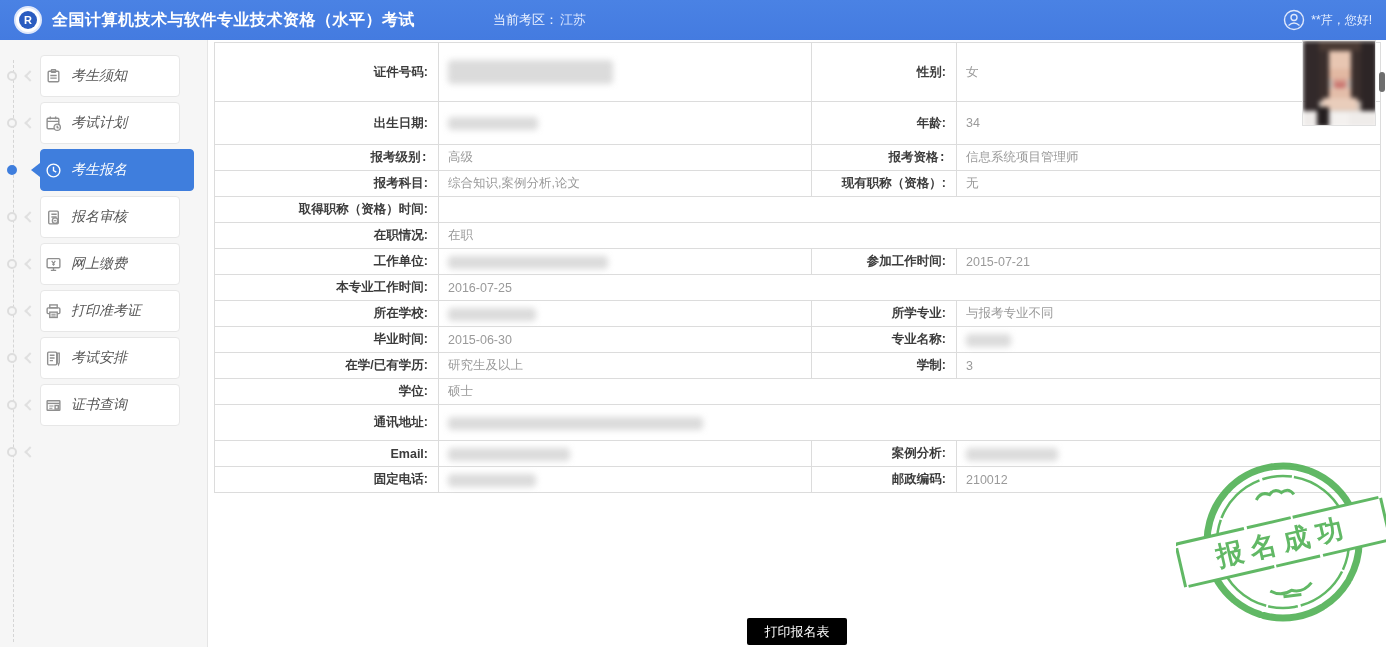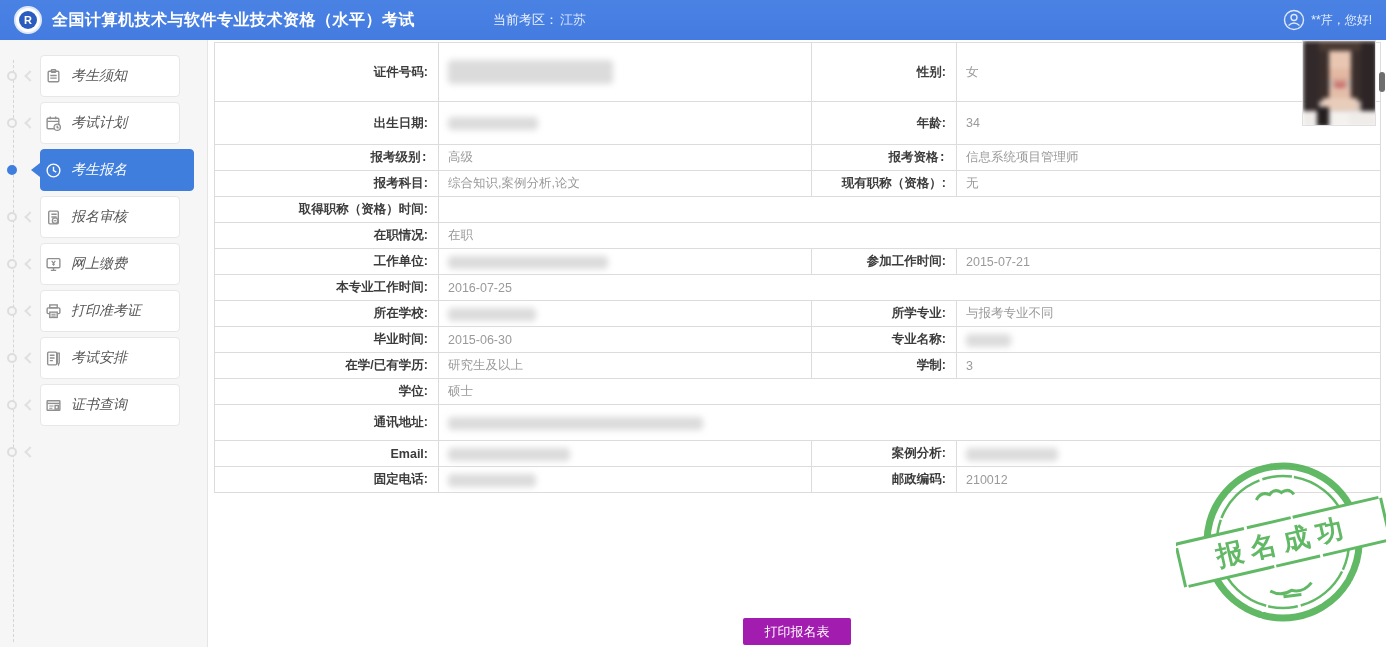--- a/index.html
+++ b/index.html
@@ -45,21 +45,21 @@
   .photo { position:absolute; left:1094px; top:0px; width:74px; height:86px; overflow:hidden; border:1px solid #e0e0e0; }
   .photo svg { filter:blur(2px); }
 
   
   .scroll-thumb { position:absolute; right:1px; top:72px; width:6px; height:20px; border-radius:3px; background:#6e6e6e; z-index:9; }
 
   
   .stamp { position:absolute; left:968px; top:412px; width:214px; height:176px; pointer-events:none; }
 
   
-  .print-btn { position:absolute; left:50%; transform:translateX(-50%); top:578px; width:108px; height:27px; background:#a21caf; color:#fff; border:none; border-radius:2px; font-size:13px; cursor:pointer; font-family:Liberation Mono, monospace; }
+  .print-btn { position:absolute; left:50%; transform:translateX(-50%); top:578px; width:100px; height:27px; background:#000000; color:#fff; border:none; border-radius:2px; font-size:13px; cursor:pointer; font-family:Liberation Mono, monospace; }
 </style>
 </head>
 <body>
 
 <header class="header">
   <div class="logo">
     <div class="logo-inner">R</div>
   </div>
   <div class="header-title">全国计算机技术与软件专业技术资格（水平）考试</div>
   <div class="region">

